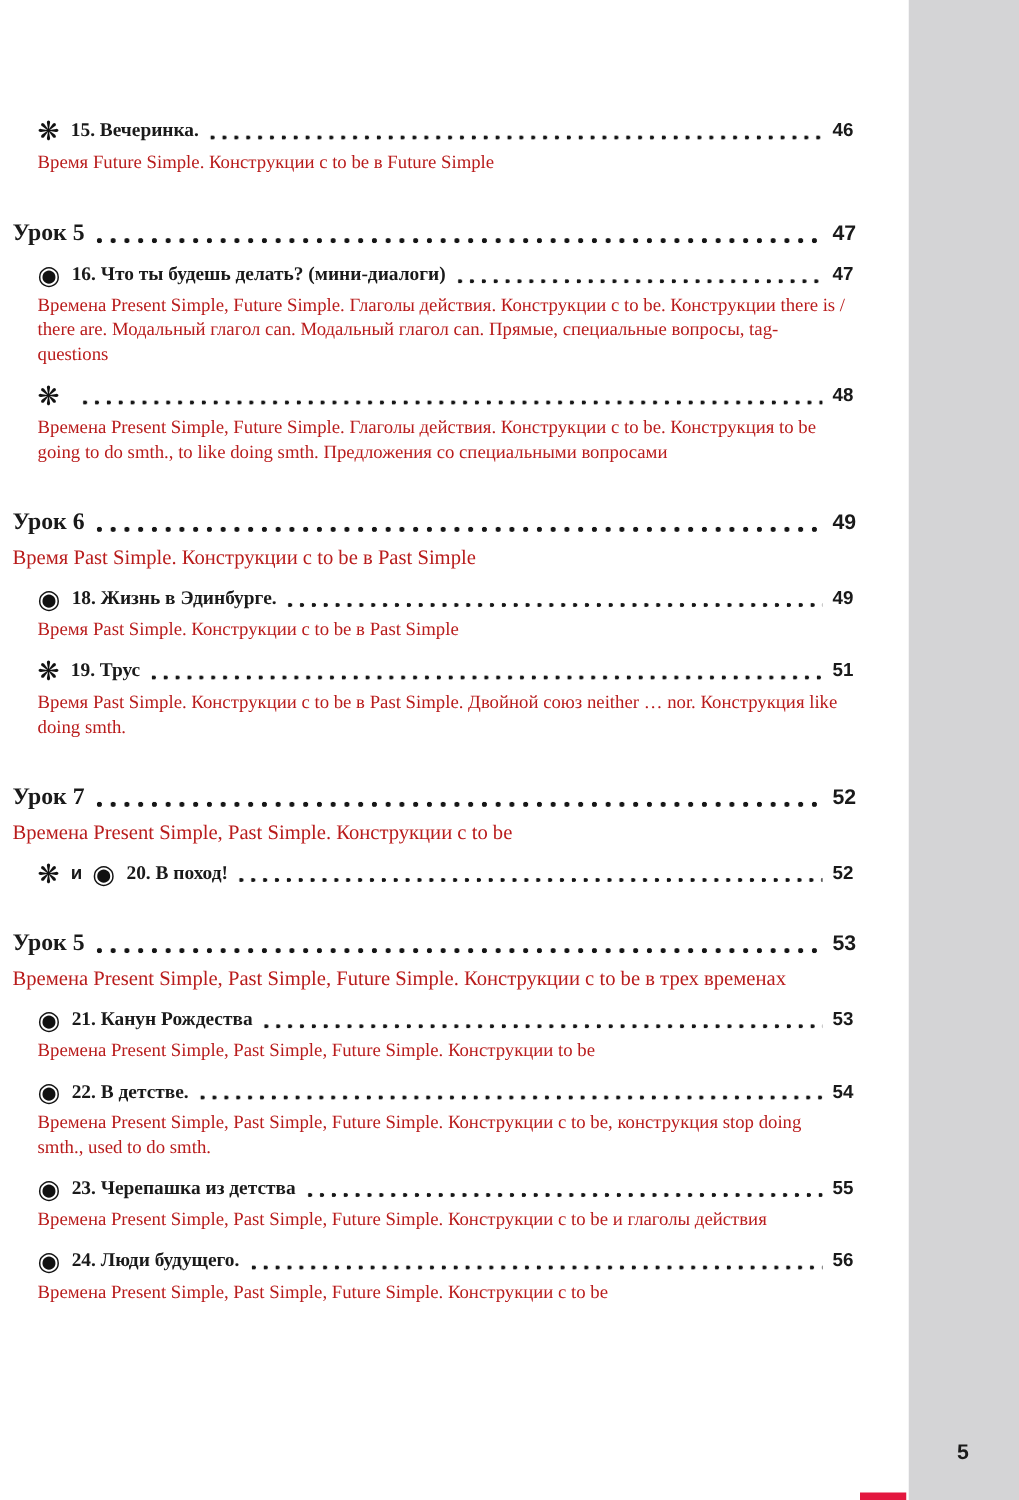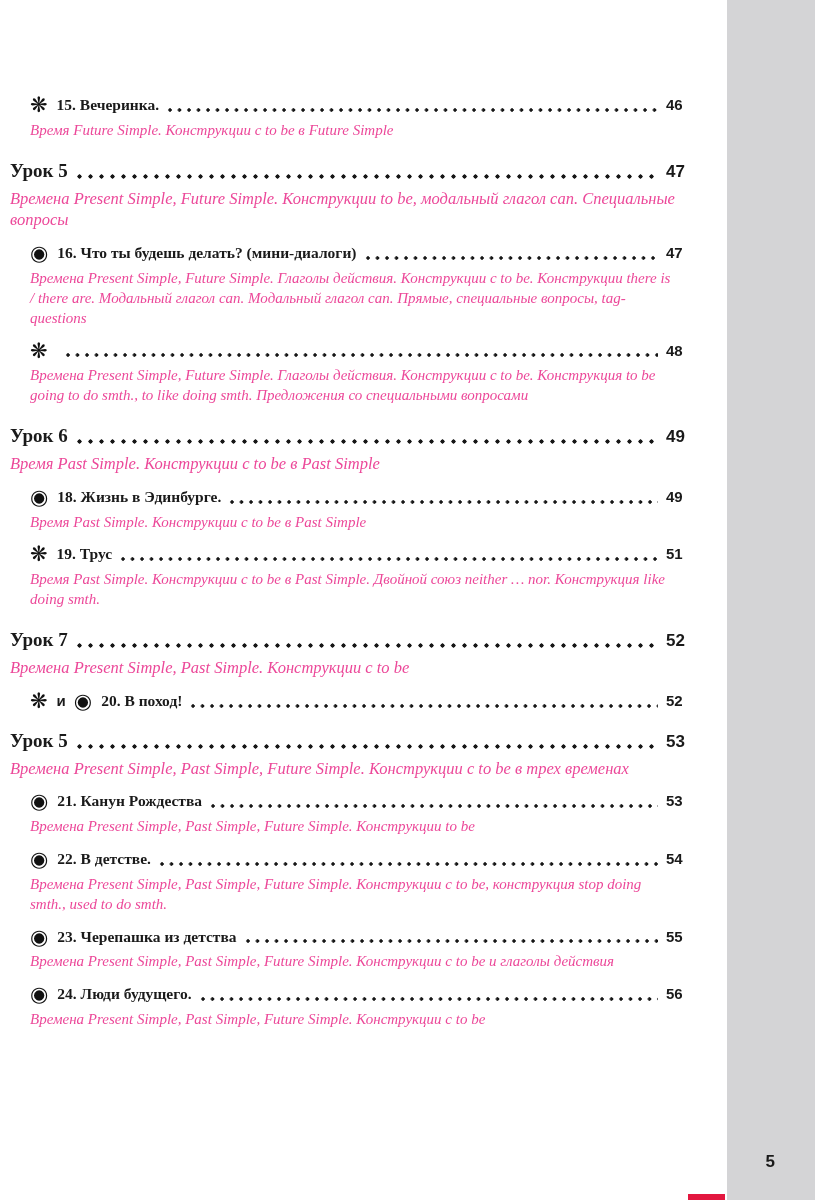--- a/index.html
+++ b/index.html
@@ -10,21 +10,21 @@
     font-family: "Liberation Sans", sans-serif;
     color: #1a1a1a;
   }
   .sheet { position: relative; width: 815px; height: 1200px; overflow: hidden; background: #ffffff; }
 
   .strip { position: absolute; top: 0; right: 0; width: 88px; height: 1200px; }
 
   .toc { position: absolute; left: 10px; top: 96px; width: 680px; }
 
   .entry { margin-bottom: 13px; }
-  .entry.lesson { margin-top: 19px; }
+  .entry.lesson { margin-top: 35px; }
 
   .row { display: flex; align-items: baseline; }
   .exercise .row { padding-left: 20px; }
 
   .icon {
     font-family: "DejaVu Sans", sans-serif;
     font-size: 21px; line-height: 0.9;
     align-self: center;
     margin-right: 9px;
     color: #111;
@@ -48,25 +48,24 @@
   }
   .lesson .leader {
     height: 7px;
     background-image: radial-gradient(circle at 3.5px 3.5px, #161616 1.9px, transparent 2.3px);
     background-size: 11px 7px;
     margin-bottom: 2px;
   }
 
   .desc {
     font-family: "Liberation Serif", serif;
-    font-style: italic;
     font-size: 15.5px;
     line-height: 1.32;
     margin-top: 6px;
-    color: #ec4899;
+    color: #b91c1c;
     max-width: 668px;
   }
   .exercise .desc { padding-left: 20px; font-size: 15px; }
   .lesson .desc { font-size: 16.5px; }
 
   .folio {
     position: absolute; right: 40px; top: 1152px;
     font-weight: 700; font-size: 17px;
   }
 
@@ -86,21 +85,20 @@
           <span class="pageref">46</span>
         </div>
         <div class="desc">Время Future Simple. Конструкции с to be в Future Simple</div>
       </div>
       <div class="entry lesson">
         <div class="row">
           <span class="title">Урок 5</span>
           <span class="leader"></span>
           <span class="pageref">47</span>
         </div>
-        <div class="desc">Времена Present Simple, Future Simple. Конструкции to be, модальный глагол can. Специальные вопросы</div>
       </div>
       <div class="entry exercise">
         <div class="row">
           <span class="icon">◉</span>
           <span class="title">16. Что ты будешь делать? (мини-диалоги)</span>
           <span class="leader"></span>
           <span class="pageref">47</span>
         </div>
         <div class="desc">Времена Present Simple, Future Simple. Глаголы действия. Конструкции с to be. Конструкции there is / there are. Модальный глагол can. Модальный глагол can.  Прямые, специальные вопросы, tag-questions</div>
       </div>

